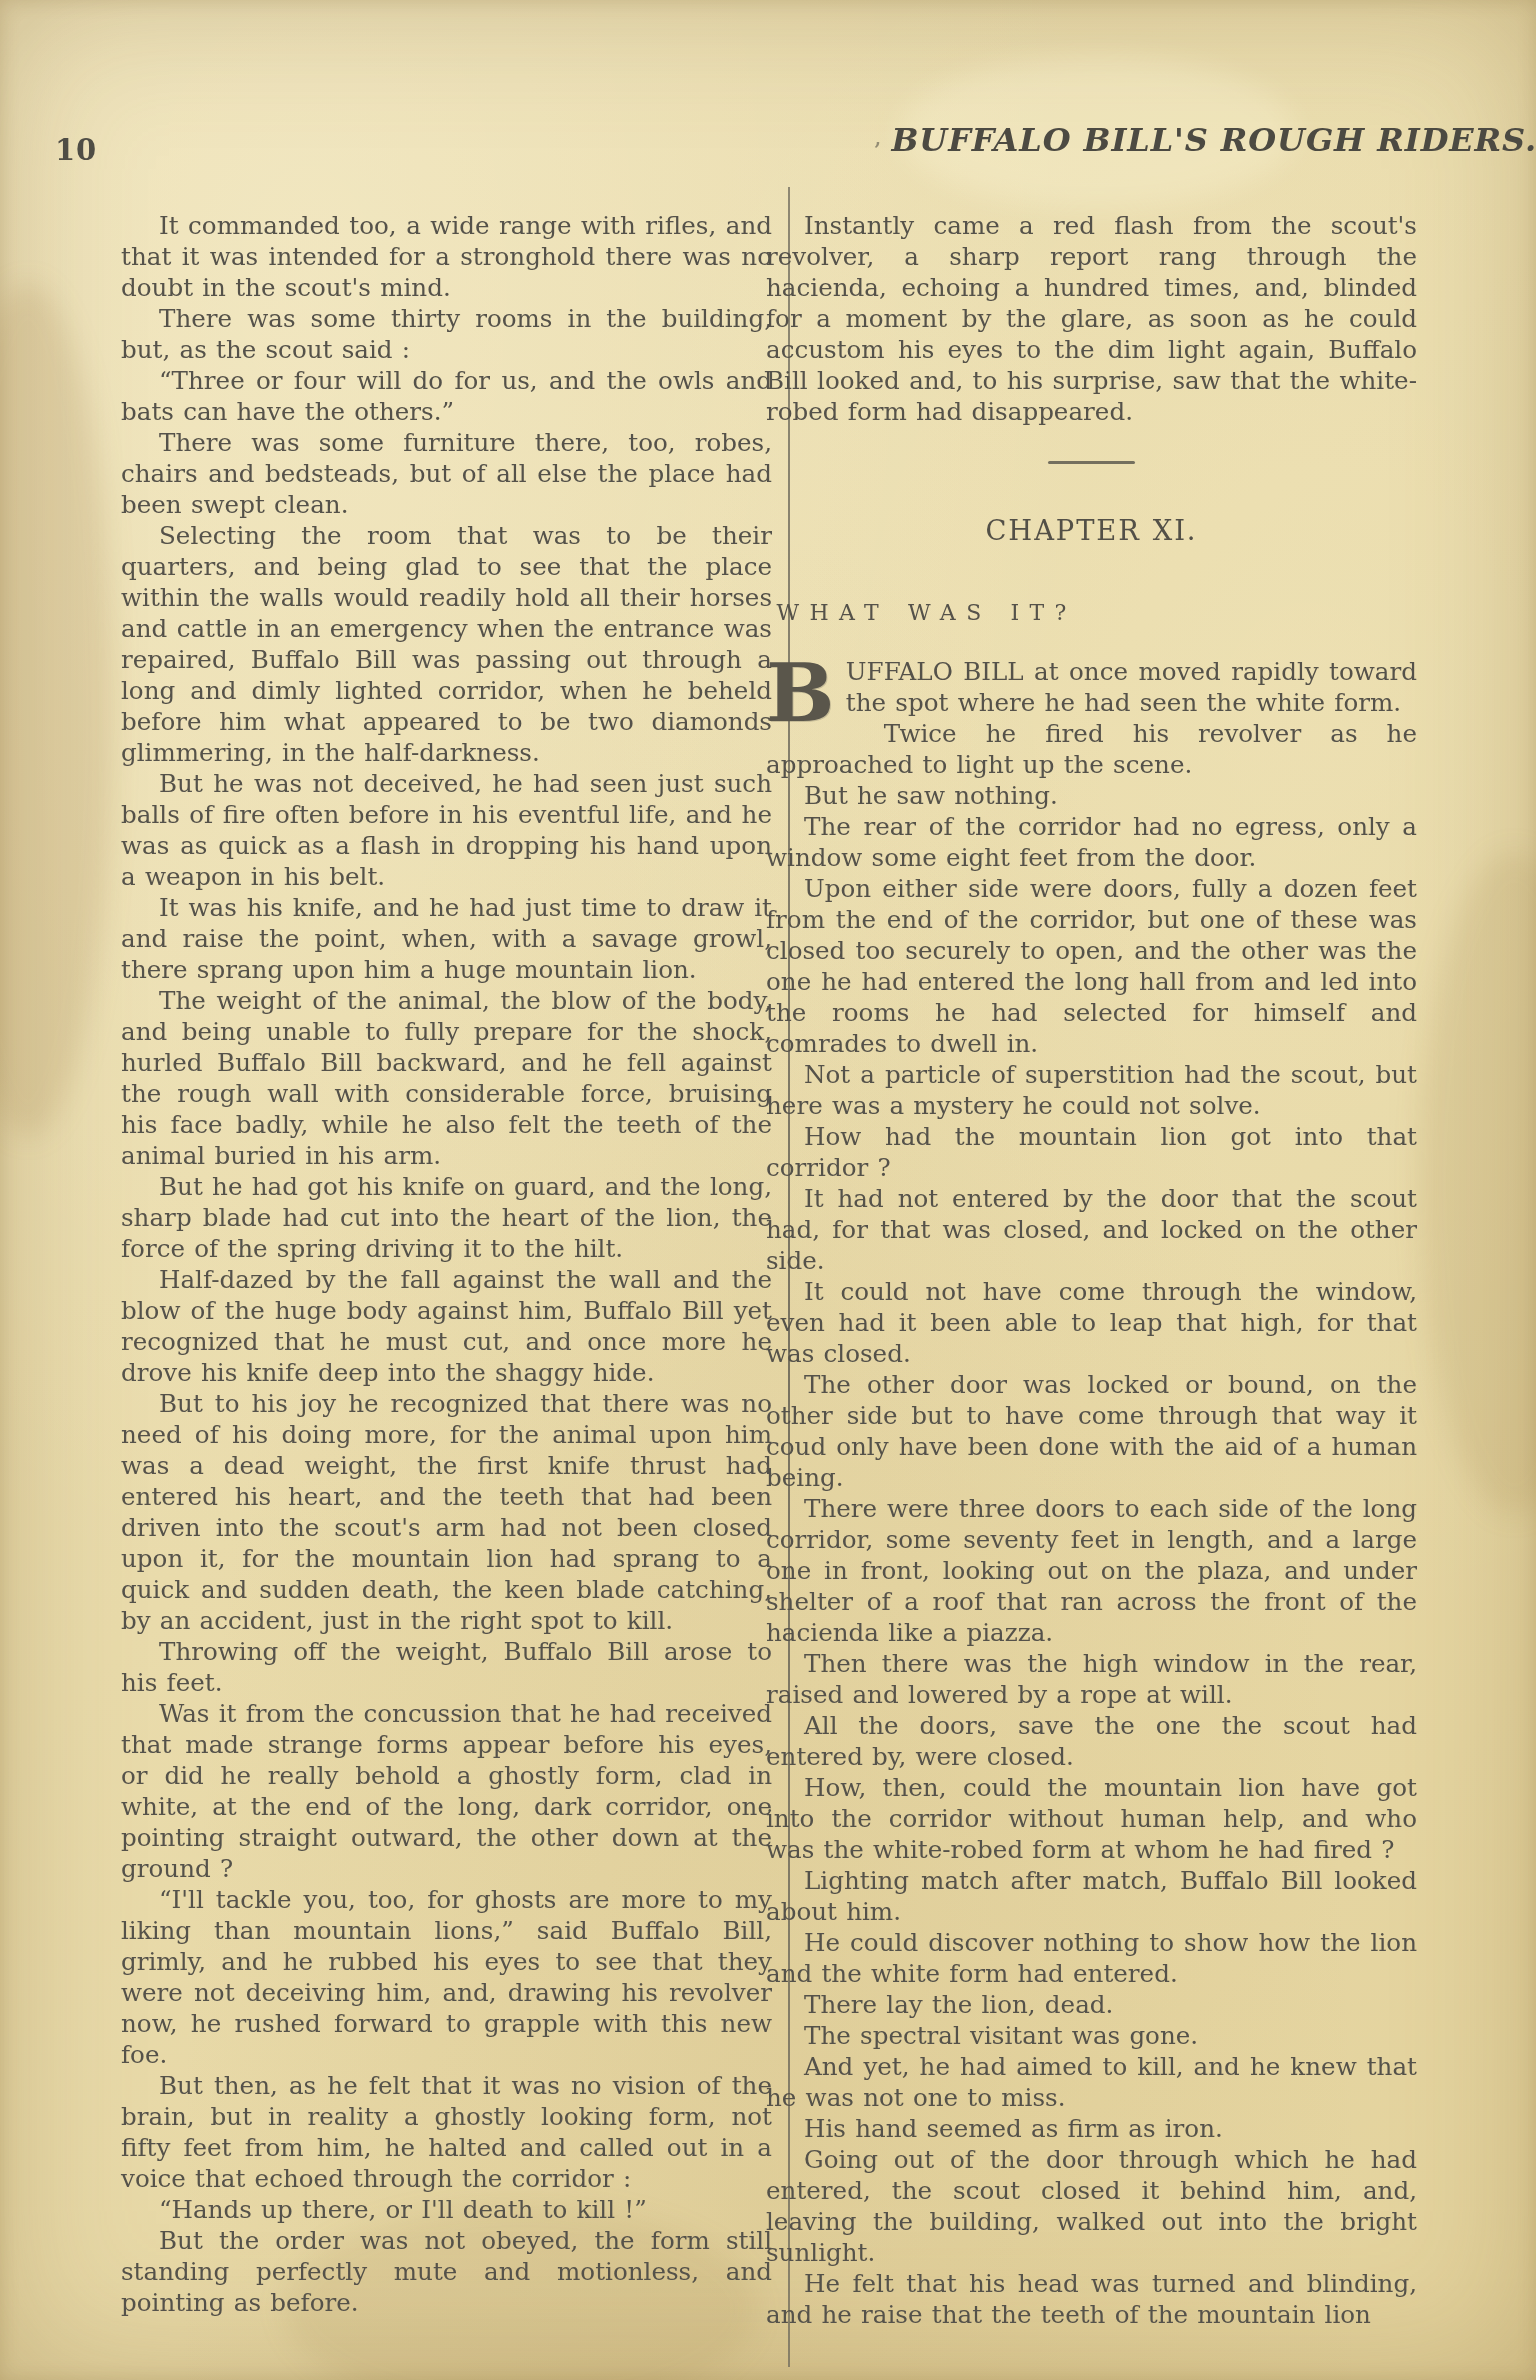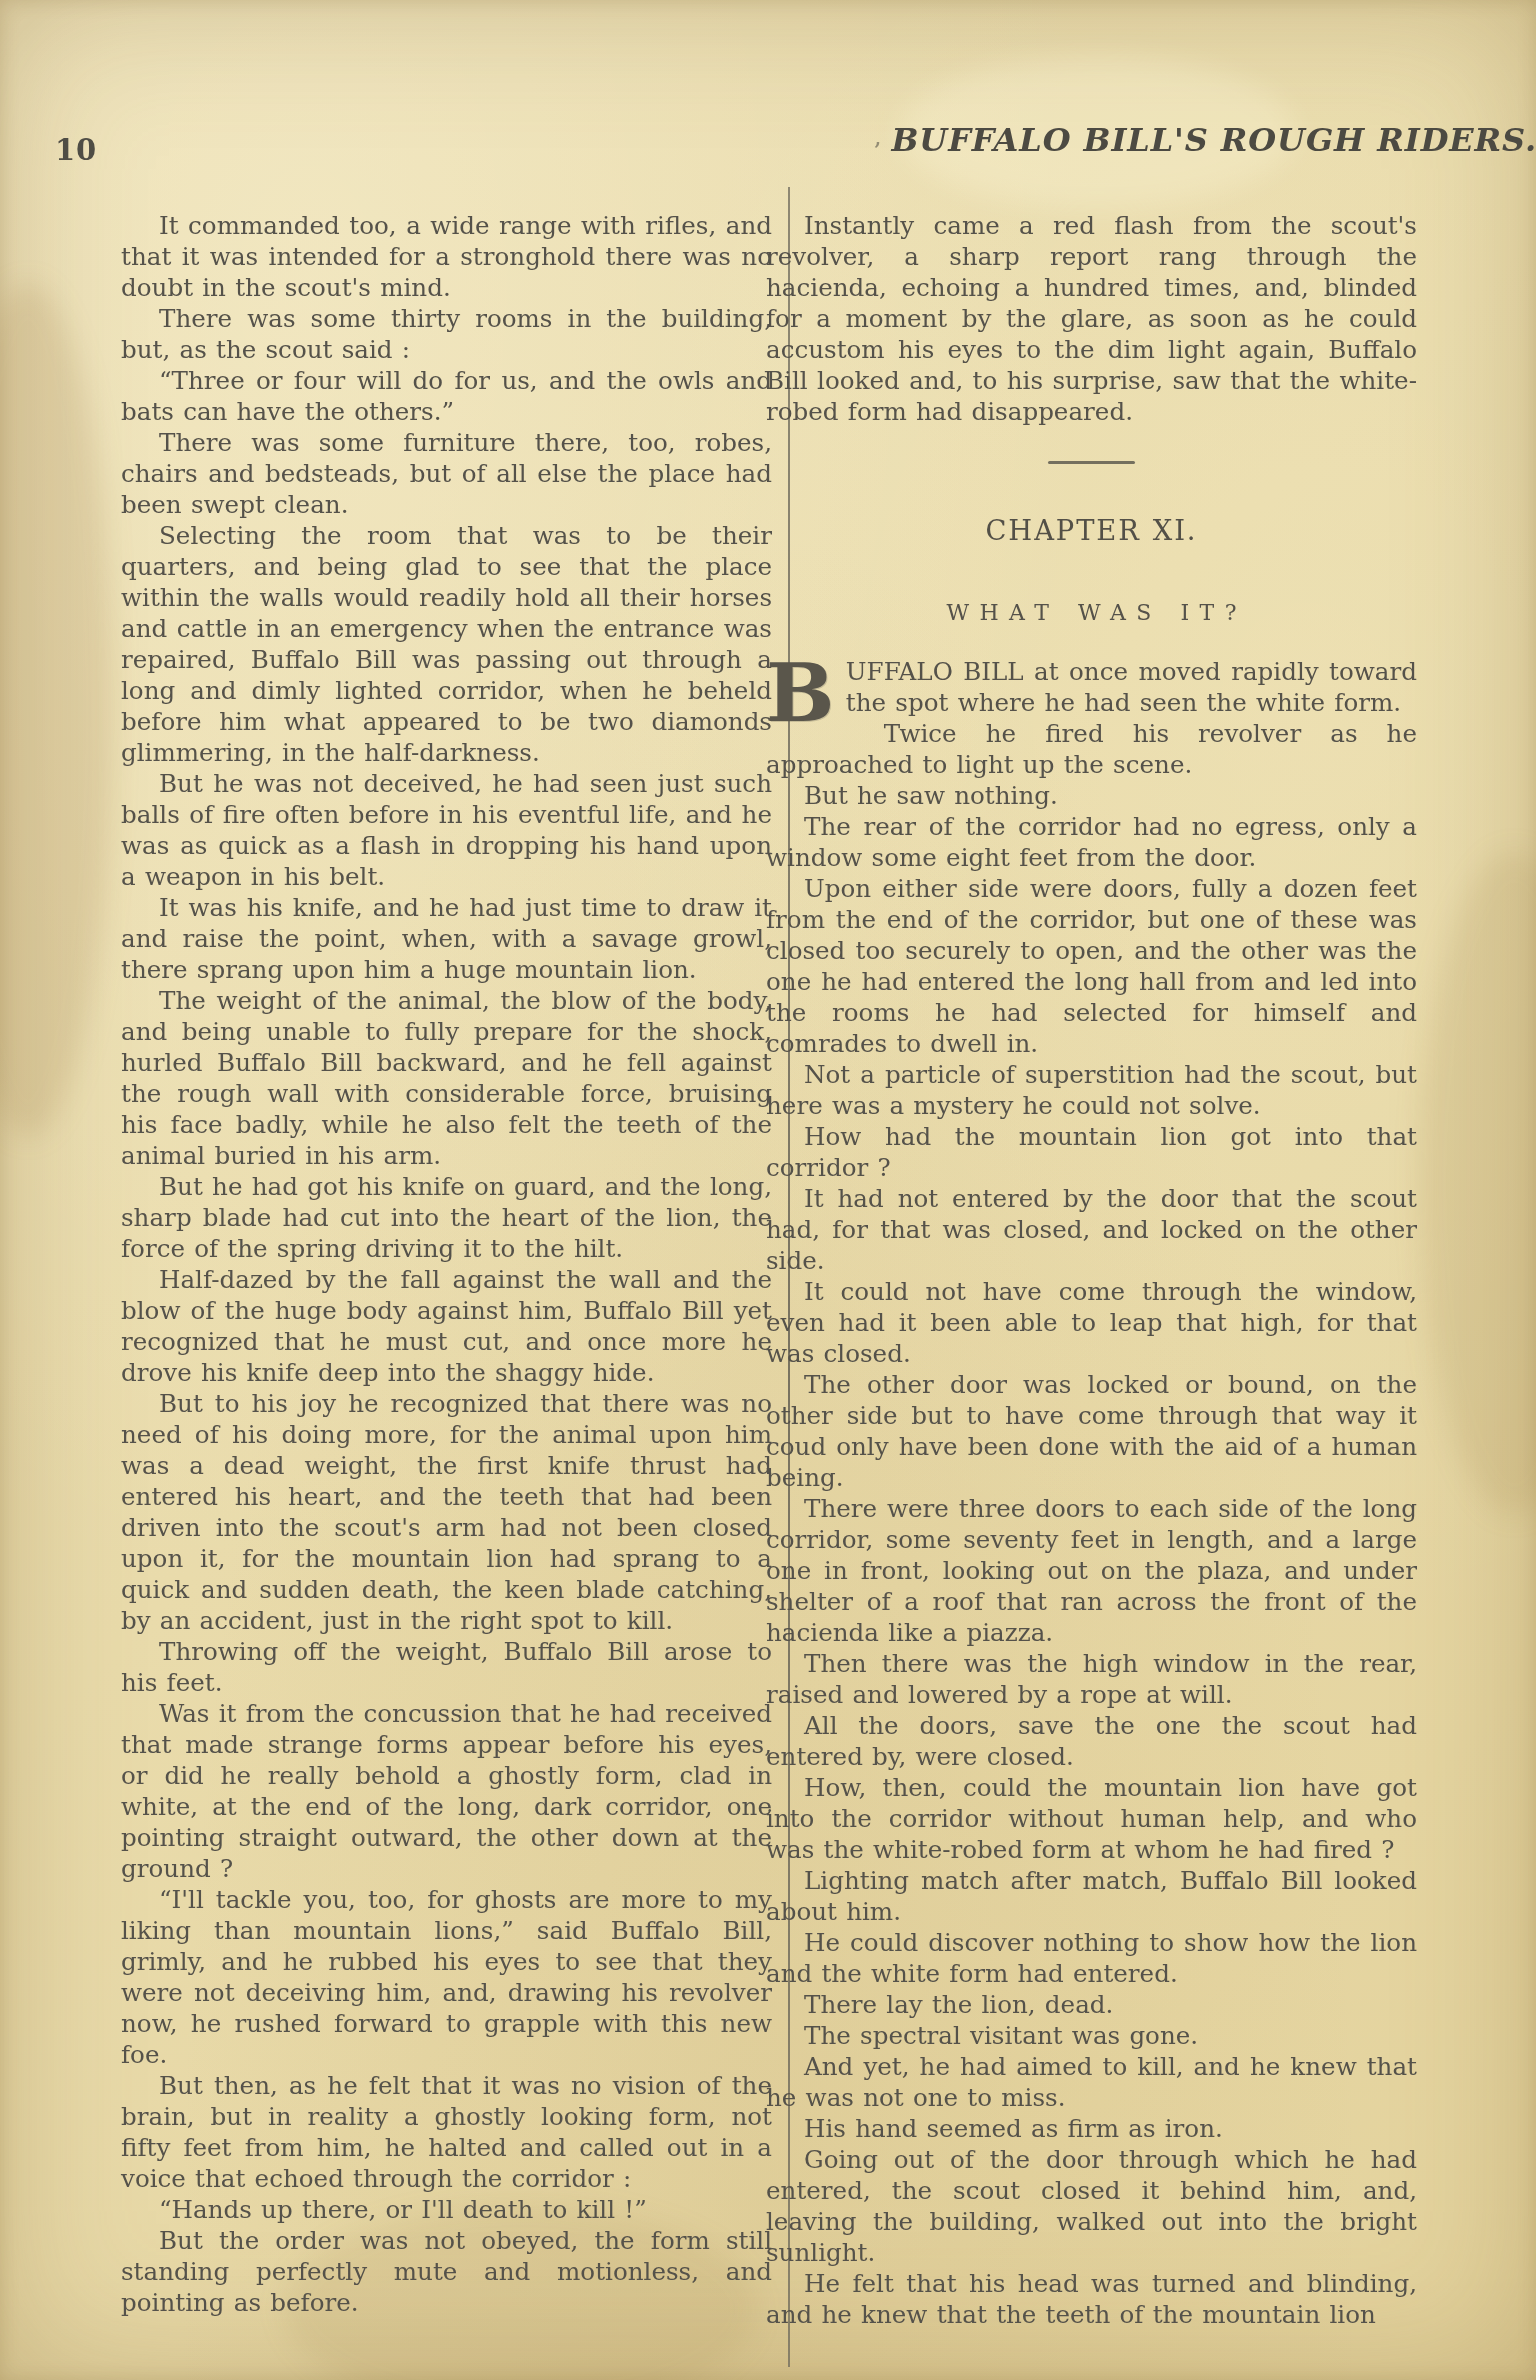--- a/index.html
+++ b/index.html
@@ -54,21 +54,21 @@
 
   .chapter-rule{
     width:87px;height:2.8px;margin:34px auto 0;
     background:#5f5c50;opacity:.85;border-radius:1.9px;
   }
   .chapter-title{
     margin:51px 0 0;text-align:center;font-size:27.4px;font-weight:normal;
     letter-spacing:1.9px;color:#535047;text-indent:0;
   }
   .chapter-subtitle{
-    margin:51px 0 0;text-align:center;font-size:22px;font-weight:normal;
+    margin:51px 0 0;font-size:22px;font-weight:normal;
     letter-spacing:10.4px;text-indent:10.4px;color:#55524a;
   }
   .opening{margin-top:28px !important;text-indent:0 !important;}
   .dropcap{
     float:left;font-size:81px;line-height:66px;font-weight:bold;
     padding:3.8px 11.4px 0 0;color:#5a564b;
     text-shadow:0.9px 0.9px 0 rgba(90,86,75,0.25);
   }
 </style>
 </head>
@@ -138,17 +138,17 @@
         <p>Then there was the high window in the rear, raised and lowered by a rope at will.</p>
         <p>All the doors, save the one the scout had entered by, were closed.</p>
         <p>How, then, could the mountain lion have got into the corridor without human help, and who was the white-robed form at whom he had fired ?</p>
         <p>Lighting match after match, Buffalo Bill looked about him.</p>
         <p>He could discover nothing to show how the lion and the white form had entered.</p>
         <p>There lay the lion, dead.</p>
         <p>The spectral visitant was gone.</p>
         <p>And yet, he had aimed to kill, and he knew that he was not one to miss.</p>
         <p>His hand seemed as firm as iron.</p>
         <p>Going out of the door through which he had entered, the scout closed it behind him, and, leaving the building, walked out into the bright sunlight.</p>
-        <p>He felt that his head was turned and blinding, and he knew that the teeth of the mountain lion</p>
+        <p>He felt that his head was turned and blinding, and he raise that the teeth of the mountain lion</p>
       </div>
   </div>
 </div>
 
 
 </body></html>

